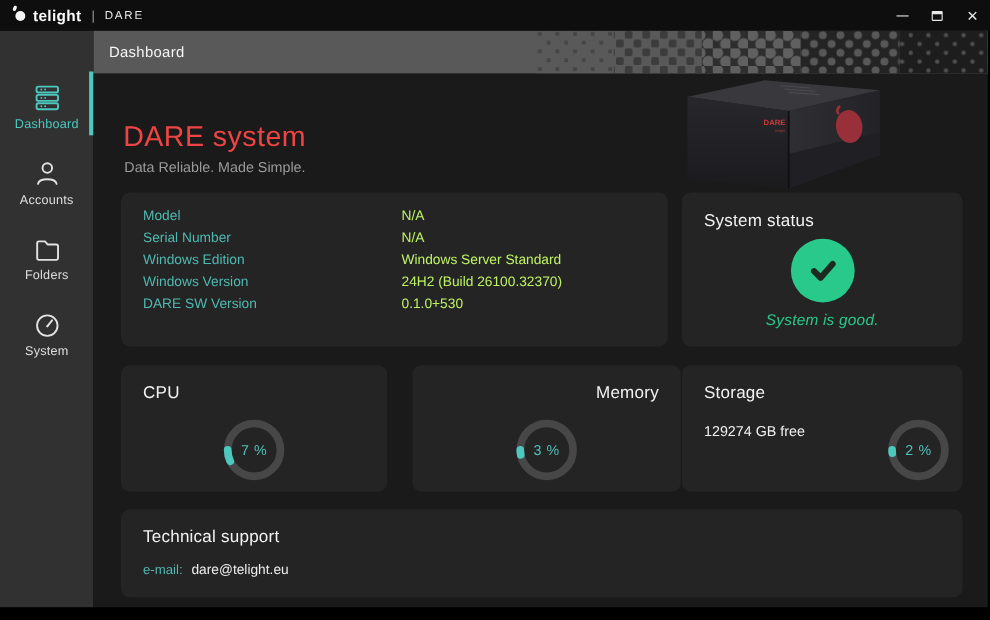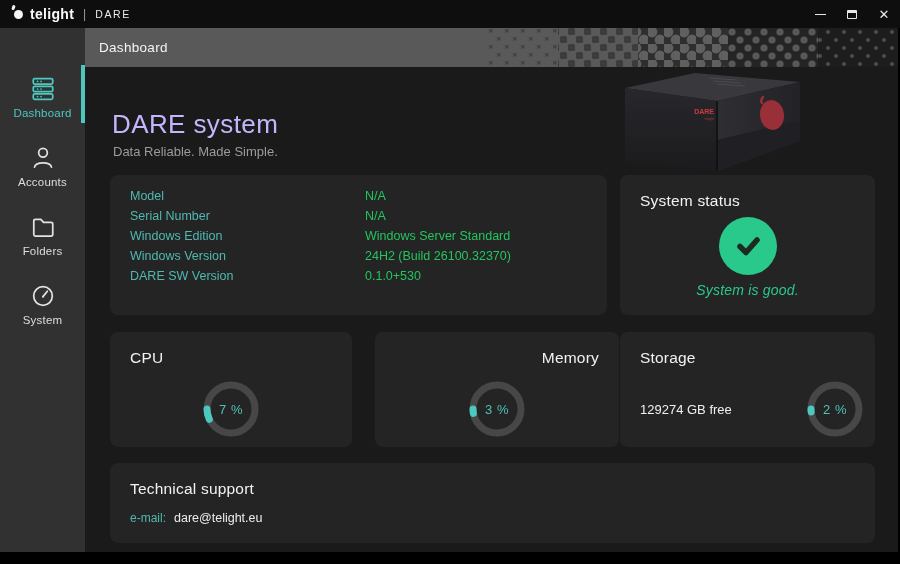--- a/index.html
+++ b/index.html
@@ -28,49 +28,49 @@
   .side-item.active .side-label { color:#4cc8bf; }
   .active-bar { position:absolute; right:0; top:-5px; width:4px; height:58px; background:#4cc8bf; }
 
   
   .tabbar { position:absolute; left:85px; top:28px; width:813px; height:39px; background:#595959; overflow:hidden; }
   .tab-label { position:absolute; left:14px; top:0; height:100%; display:flex; align-items:center; color:#f5f5f5; font-size:13.5px; letter-spacing:.3px; }
   .halftone { position:absolute; right:0; top:0; height:39px; }
 
   
   .main { position:absolute; left:85px; top:67px; width:813px; height:485px; background:#1a1a1a; }
-  .page-title { position:absolute; left:27px; top:42px; font-size:26px; font-weight:500; color:#c4b5fd; letter-spacing:.4px; }
+  .page-title { position:absolute; left:27px; top:42px; font-size:26px; font-weight:500; color:#ef4444; letter-spacing:.4px; }
   .page-subtitle { position:absolute; left:28px; top:77px; font-size:13px; color:#9b9b9b; }
   .device { position:absolute; left:532px; top:1px; width:190px; height:104px; }
 
   .card { position:absolute; background:#242424; border-radius:8px; }
   .card-title { padding:17px 20px 0; font-size:15.5px; color:#f2f2f2; letter-spacing:.2px; }
   #card-sysinfo { left:25px; top:108px; width:497px; height:140px; }
   #card-status  { left:535px; top:108px; width:255px; height:140px; }
   #card-cpu     { left:25px;  top:265px; width:242px; height:115px; }
   #card-mem     { left:290px; top:265px; width:244px; height:115px;text-align:right; }
   #card-storage { left:535px; top:265px; width:255px; height:115px; }
   #card-support { left:25px;  top:396px; width:765px; height:80px; }
 
   .info-grid { margin:13px 20px 0; display:grid; grid-template-columns:235px 1fr; row-gap:4px; font-size:12.5px; line-height:16px; }
   .info-label { color:#4fb9b1; }
-  .info-value { color:#22c55e; }
+  .info-value { color:#bef264; }
 
   .status-body { display:flex; flex-direction:column; align-items:center; margin-top:7px;font-style:italic; }
   .check-circle { width:58px; height:58px; border-radius:50%; background:#29c98c; display:flex; align-items:center; justify-content:center; }
   .status-msg { margin-top:7px; color:#29c98c; font-size:14px; letter-spacing:.2px; }
 
   .gauge-wrap { position:absolute; width:60px; height:60px; }
   #card-cpu .gauge-wrap { left:91px; top:47px; }
   #card-mem .gauge-wrap { left:92px; top:47px; }
   #card-storage .gauge-wrap { right:10px; top:47px; }
   .gauge-track { fill:none; stroke:#474747; stroke-width:7; }
   .gauge-fill { fill:none; stroke:#4cc8bf; stroke-width:7; stroke-linecap:round; }
   .gauge-text { position:absolute; inset:0; display:flex; align-items:center; justify-content:center; color:#4fc0b8; font-size:13px; letter-spacing:.5px; }
-  .free-label { position:absolute; left:20px; top:70px; font-size:13px; color:#f0f0f0;text-align:center; }
+  .free-label { position:absolute; left:20px; top:52px; font-size:13px; color:#f0f0f0;text-align:center; }
 
   .support-row { margin:13px 20px 0; display:flex; gap:8px; align-items:baseline; }
   .email-label { color:#4fb9b1; font-size:12px; }
   .email-value { color:#ececec; font-size:12.5px; }
 
   .icon-svg { display:block; }
 </style>
 </head>
 <body>
 

